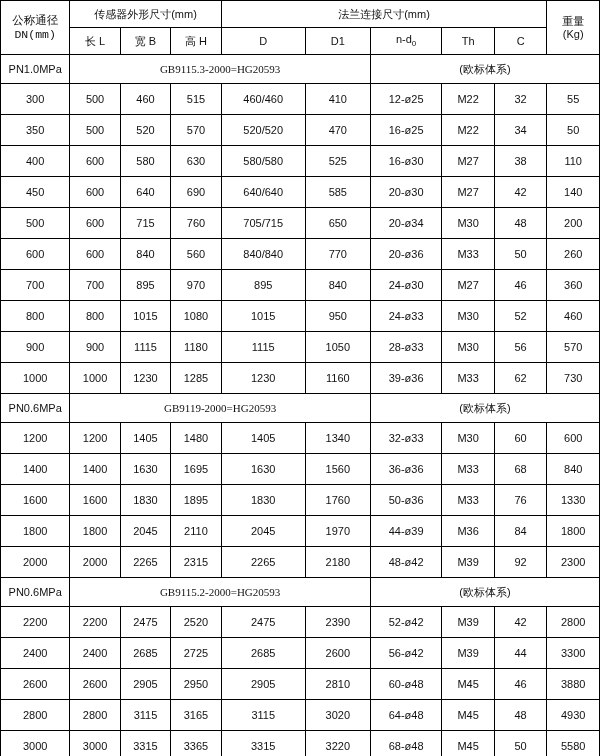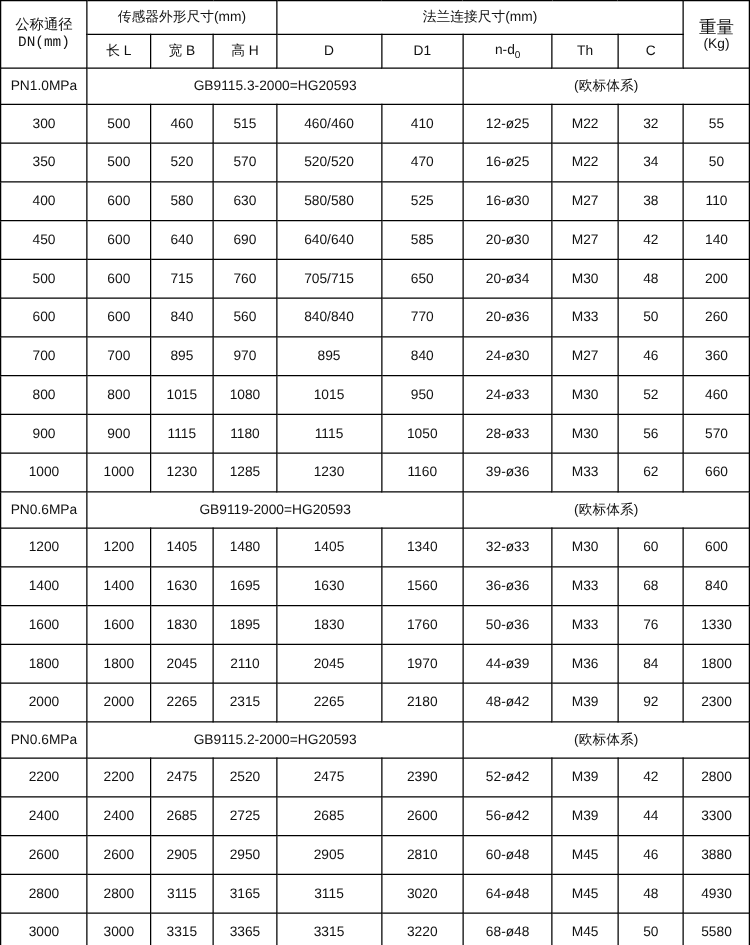--- a/index.html
+++ b/index.html
@@ -37,33 +37,34 @@
     height: 26px;
   }
   .hdr-top td, .hdr-sub td {
     font-weight: normal;
   }
   .dn-cell {
     line-height: 1.35;
   }
   .dn-cell .l1 { display: block; font-size: 11.5px; }
   .dn-cell .l2 { display: block; font-size: 11.5px; font-family: Liberation Mono, monospace; }
-  .weight-cell .l1 { display: block; font-size: 14px; }
+  .weight-cell .l1 { display: block; font-size: 11px; }
   .weight-cell .l2 { display: block; font-size: 11px; }
   .section-row td {
     height: 28px;
     font-size: 11.5px;
   }
   .section-pn {
     text-align: left;
     padding-left: 6px;
   }
   .section-std {
     text-align: left;
     padding-left: 4px;
+    font-family: Liberation Serif, serif;
   }
   .section-note {
     text-align: right;
     padding-right: 6px;
   }
   .data-row td {
     height: 30px;
     font-size: 11.5px;
   }
   .sub {
@@ -227,21 +228,21 @@
       <tr class="data-row">
         <td>1000</td>
         <td>1000</td>
         <td>1230</td>
         <td>1285</td>
         <td>1230</td>
         <td>1160</td>
         <td>39-ø36</td>
         <td>M33</td>
         <td>62</td>
-        <td>660</td>
+        <td>730</td>
       </tr>
       <tr class="section-row">
         <td class="section-pn">PN0.6MPa</td>
         <td class="section-std" colspan="5">GB9119-2000=HG20593</td>
         <td class="section-note" colspan="4">(欧标体系)</td>
       </tr>
       <tr class="data-row">
         <td>1200</td>
         <td>1200</td>
         <td>1405</td>

